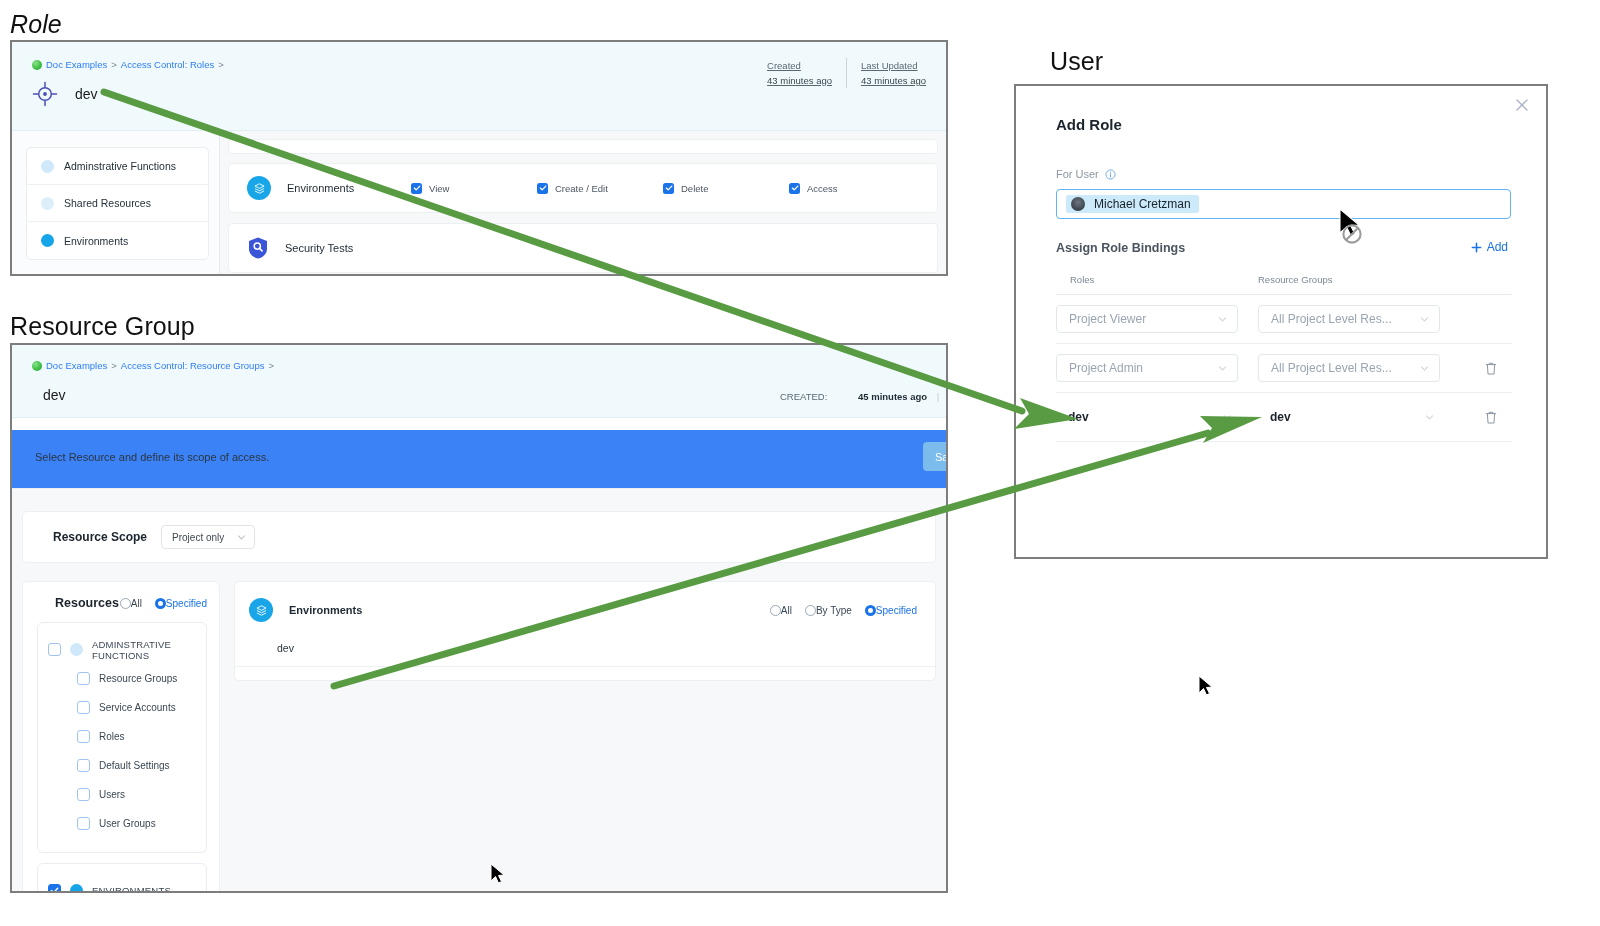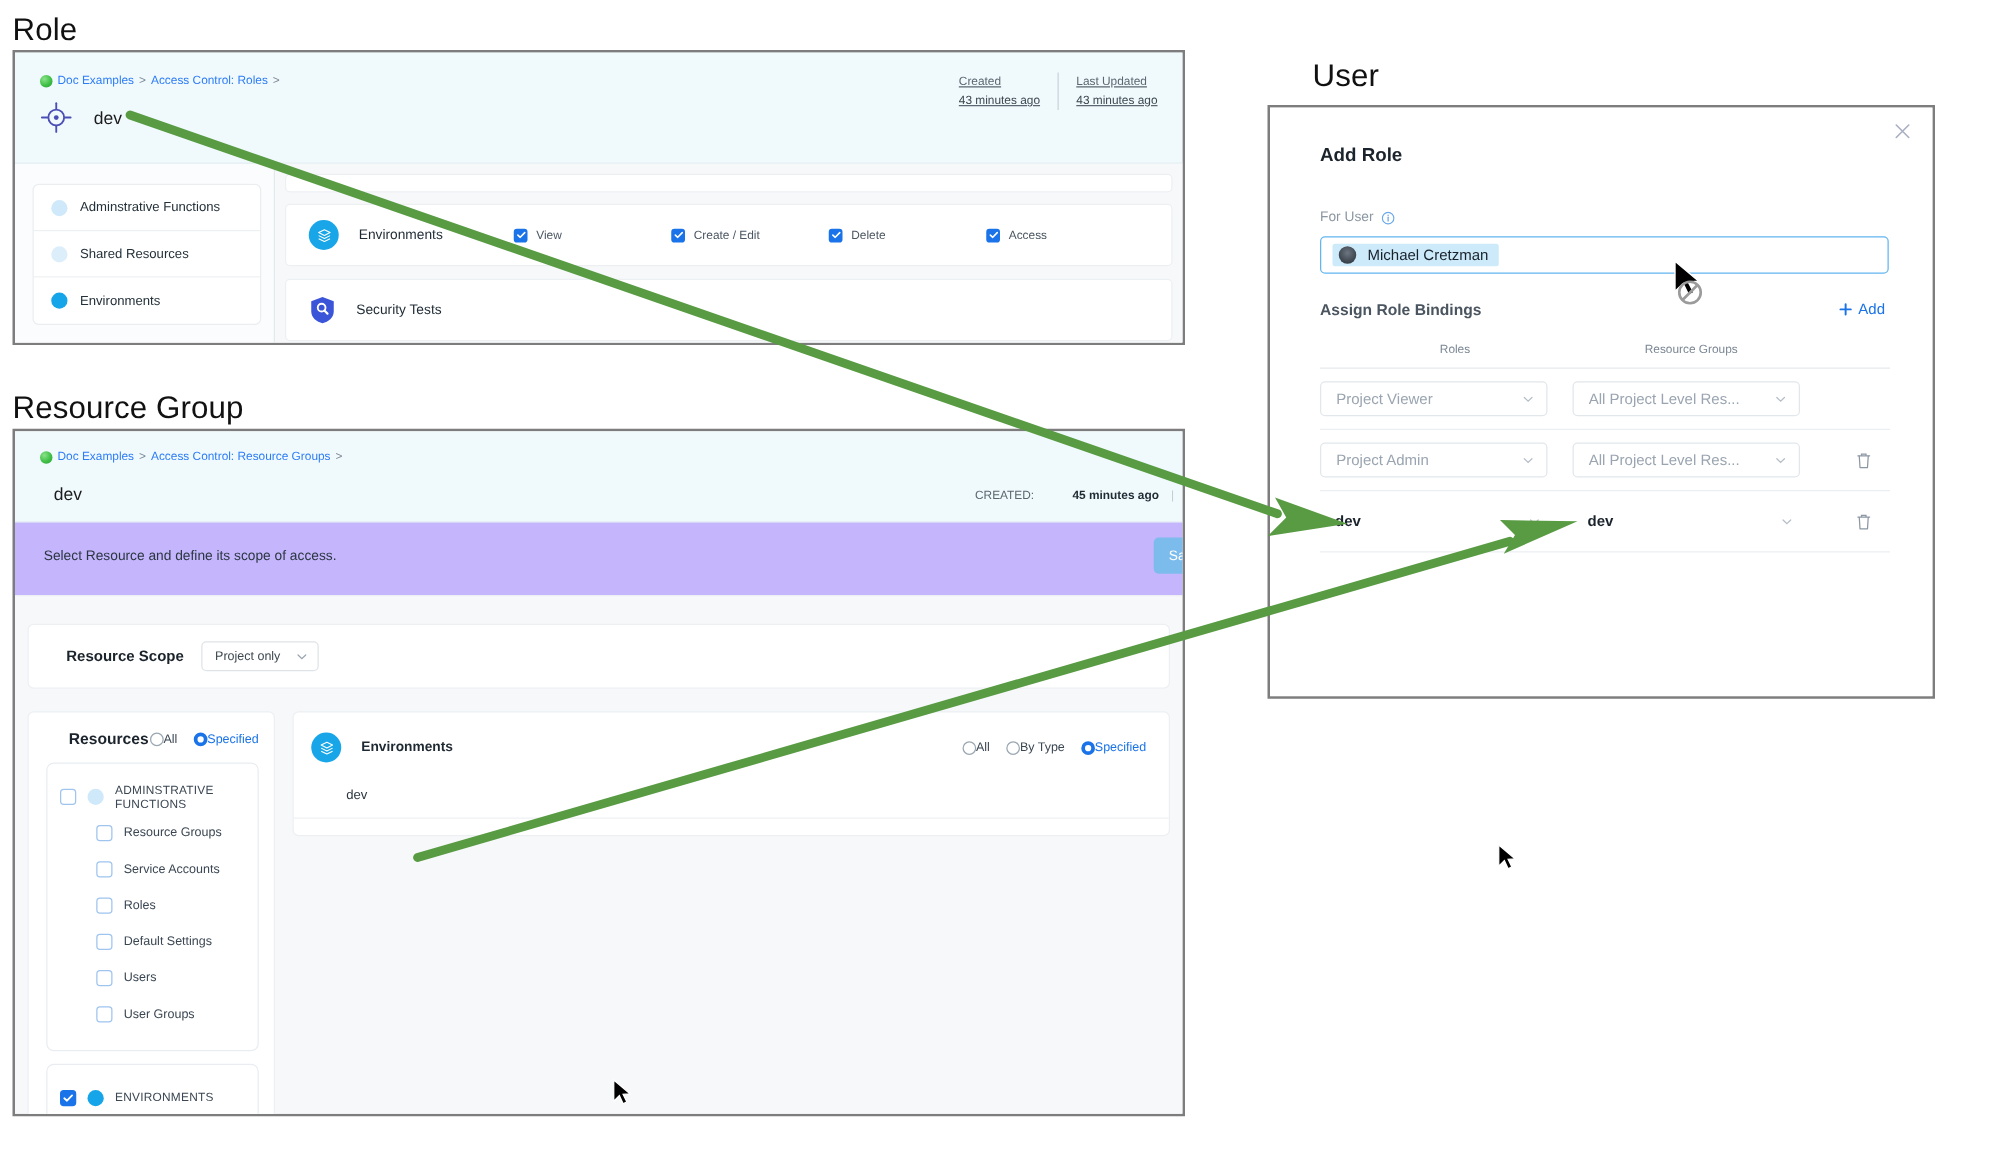--- a/index.html
+++ b/index.html
@@ -109,21 +109,21 @@
   #rg-panel{left:10px;top:343px;width:938px;height:550px;}
   .rg-header{background:#f0fafd;height:72px;position:relative;border-bottom:1px solid #e3eef2;}
   .rg-title{position:absolute;left:31px;top:42px;font-size:14px;color:#1b1b1b;font-weight:500;}
   .rg-meta{
     position:absolute;left:768px;top:46px;font-size:9.5px;color:#5b6670;
     white-space:nowrap;
   }
   .rg-meta b{color:#1f2a33;font-weight:600;margin-left:28px;}
   .rg-meta .bar{color:#c0ccd3;padding:0 7px;}
   .rg-sub{
-    height:58px;background:#c4b5fd;position:relative;border-bottom:1px solid #eceff2;
+    height:58px;background:#3b82f6;position:relative;border-bottom:1px solid #eceff2;margin-top:12px;
   }
   .rg-sub .txt{position:absolute;left:23px;top:21px;font-size:11px;color:#2b3640;}
   .save-btn{
     position:absolute;left:911px;top:12px;width:56px;height:29px;
     background:#7cbcec;border-radius:4px;color:#fff;font-size:11px;
     display:flex;align-items:center;padding-left:12px;box-sizing:border-box;
     overflow:hidden;
   }
   .rg-body{background:#f6f8fa;height:415px;position:relative;padding:22px 0 0 0;box-sizing:border-box;}
   .scope-card{
@@ -180,21 +180,21 @@
   }
   .scope-box .top{display:flex;align-items:center;padding:0 14px 0 14px;}
   .scope-box .nm{font-size:11px;font-weight:600;color:#1e2a33;margin-left:16px;}
   .scope-box .devrow{
     margin-top:20px;padding-left:42px;font-size:10.5px;color:#2b3640;
     border-bottom:1px solid #eef1f4;padding-bottom:12px;
   }
 
   
   #user-panel{left:1014px;top:84px;width:534px;height:475px;}
-  .dlg{position:relative;height:100%;background:#fff;text-align:center;}
+  .dlg{position:relative;height:100%;background:#fff;}
   .dlg-close{position:absolute;right:17px;top:12px;width:14px;height:14px;}
   .dlg-title{position:absolute;left:40px;top:30px;font-size:15px;font-weight:bold;color:#1b242c;}
   .foruser{
     position:absolute;left:40px;top:82px;font-size:11px;color:#8b97a3;
     display:flex;align-items:center;gap:6px;
   }
   .info-i{width:11px;height:11px;display:block;}
   .user-field{
     position:absolute;left:40px;top:103px;width:455px;height:30px;
     border:1.4px solid #62b5f0;border-radius:4px;background:#fff;
@@ -232,21 +232,21 @@
   }
   .sel.plain{border:none;color:#1b242c;font-weight:bold;width:186px;padding-left:12px;}
   .trash{width:14px;height:15px;display:block;}
 
   
   #overlay{left:0;top:0;width:1600px;height:926px;pointer-events:none;}
 </style>
 </head>
 <body>
 
-<div class="abs caption" style="left:10px;top:10px;">Role</div>
+<div class="abs caption" style="left:10px;top:10px;font-style:italic;">Role</div>
 
 <div class="abs panel" id="role-panel">
 
   <div class="rp-header">
     <div class="crumb">
       <span class="dot"></span>
       <a href="#">Doc Examples</a>
       <span class="sep">&gt;</span>
       <a href="#">Access Control: Roles</a>
       <span class="sep">&gt;</span>

